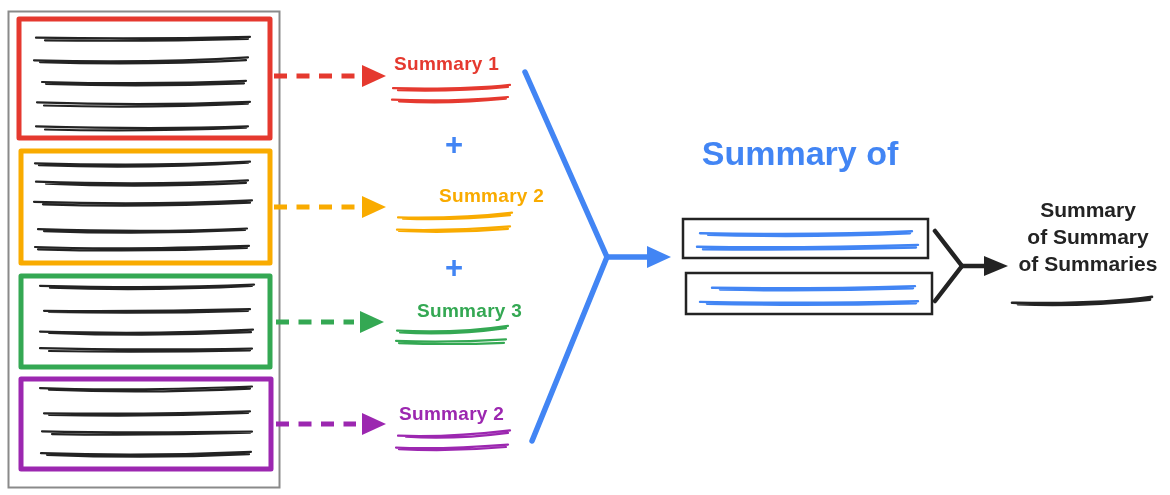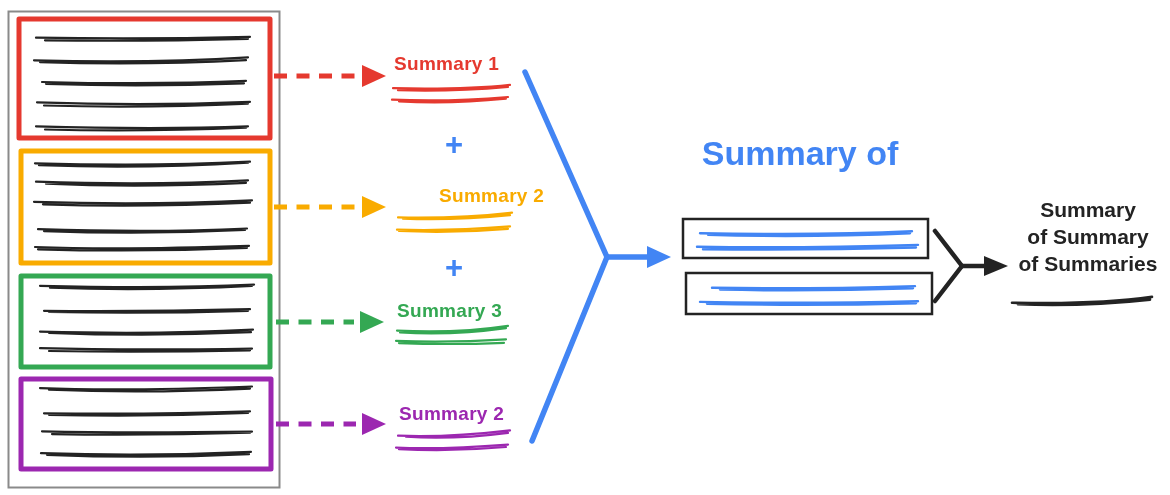--- a/index.html
+++ b/index.html
@@ -28,21 +28,21 @@
   .blue-stroke{stroke:var(--blue);stroke-width:5.5;stroke-linecap:round;fill:none;}
   .blue-fill{fill:var(--blue);}
   
   .obox{fill:none;stroke:var(--ink);stroke-width:2.5;}
   .ink-stroke{stroke:var(--ink);stroke-width:4.5;stroke-linecap:round;fill:none;}
   .ink-fill{fill:var(--ink);}
   
   .lbl{position:absolute;font-size:19px;font-weight:700;letter-spacing:.3px;white-space:nowrap;}
   .lbl-red{color:var(--red);}
   .lbl-yellow{color:var(--yellow);margin-left:40px;}
-  .lbl-green{color:var(--green);}
+  .lbl-green{color:var(--green);margin-left:20px;}
   .lbl-purple{color:var(--purple);}
   .plus{position:absolute;width:34px;text-align:center;font-size:31px;font-weight:800;color:var(--blue);line-height:36px;}
   .sos-title{position:absolute;left:655px;top:131px;width:290px;text-align:center;
     font-size:34px;font-weight:700;color:var(--blue);line-height:44px;}
   .final-title{position:absolute;left:990px;top:196px;width:196px;text-align:center;
     font-size:21px;font-weight:600;color:var(--ink);line-height:27px;}
 </style>
 </head>
 <body>
 

